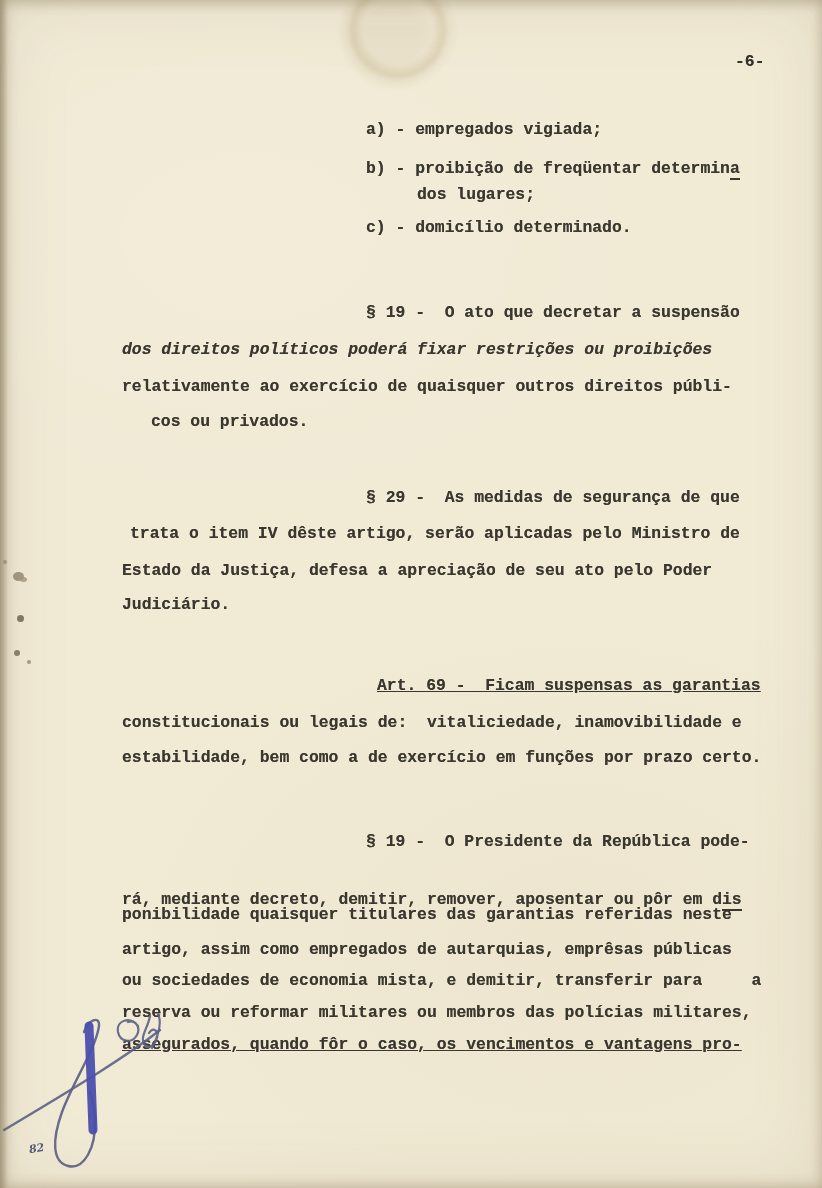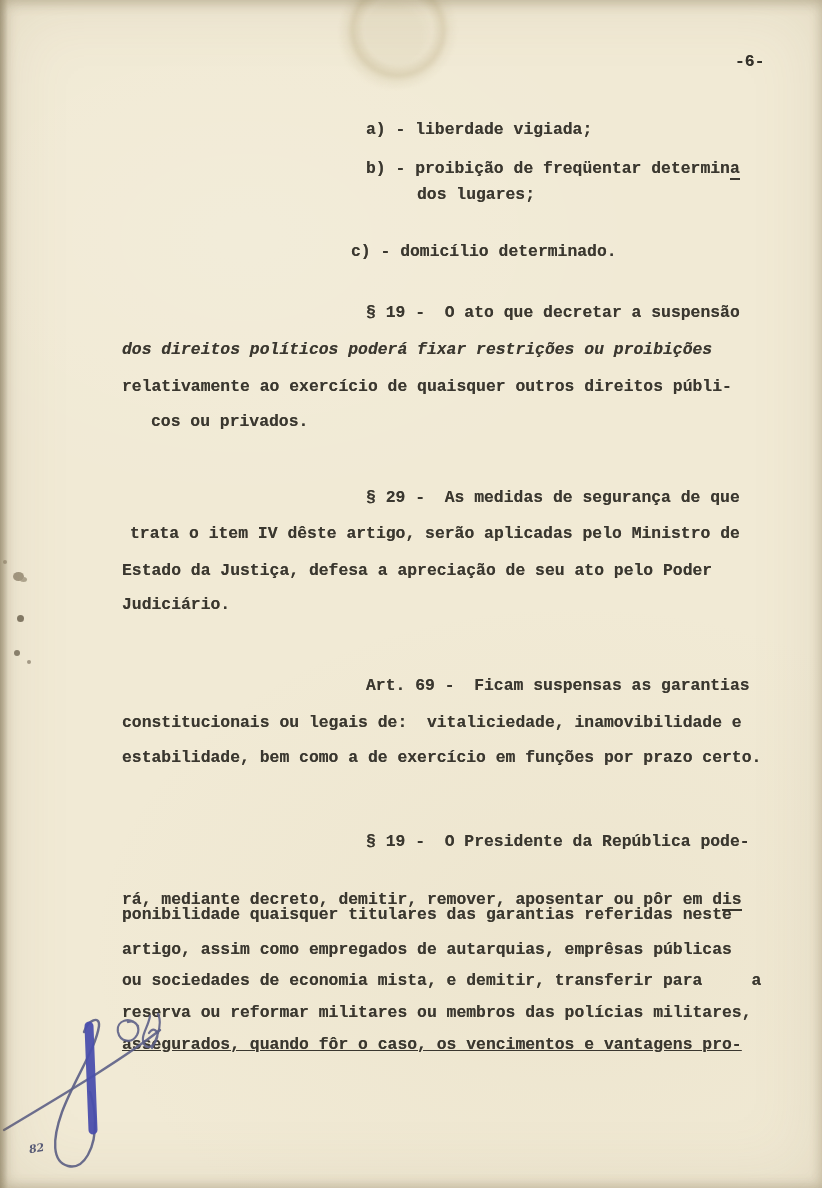--- a/index.html
+++ b/index.html
@@ -51,33 +51,33 @@
 </head>
 <body>
 
 <div class="page">
 
   <div class="emboss-seal"></div>
 
   <div class="page-number">-6-</div>
 
   <div id="text-layer">
-      <div class="line" style="top: 118px; left: 366px;"><span>a) - liberdade vigiada;</span></div>
+      <div class="line" style="top: 118px; left: 366px;"><span>a) - empregados vigiada;</span></div>
       <div class="line" style="top: 157px; left: 366px;"><span>b) - proibição de freqüentar determin</span><u>a</u></div>
       <div class="line" style="top: 183px; left: 417px;"><span>dos lugares;</span></div>
-      <div class="line" style="top: 216px; left: 351px; margin-top: 24px;"><span>c) - domicílio determinado.</span></div>
+      <div class="line" style="top: 216px; left: 366px;"><span>c) - domicílio determinado.</span></div>
       <div class="line" style="top: 301px; left: 366px;"><span>§ 19 -  O ato que decretar a suspensão</span></div>
       <div class="line" style="top: 338px; left: 122px; font-style: italic;"><span>dos direitos políticos poderá fixar restrições ou proibições</span></div>
       <div class="line" style="top: 375px; left: 122px;"><span>relativamente ao exercício de quaisquer outros direitos públi-</span></div>
       <div class="line" style="top: 410px; left: 118px; margin-left: 33px;"><span>cos ou privados.</span></div>
       <div class="line" style="top: 486px; left: 366px;"><span>§ 29 -  As medidas de segurança de que</span></div>
       <div class="line" style="top: 522px; left: 122px; margin-left: 8px;"><span>trata o item IV dêste artigo, serão aplicadas pelo Ministro de</span></div>
       <div class="line" style="top: 559px; left: 122px;"><span>Estado da Justiça, defesa a apreciação de seu ato pelo Poder</span></div>
       <div class="line" style="top: 593px; left: 122px;"><span>Judiciário.</span></div>
-      <div class="line" style="top: 674px; left: 366px;"><span>Art. 69 -  Ficam suspensas as garantias</span></div>
+      <div class="line" style="top: 674px; left: 377px; text-decoration: underline;"><span>Art. 69 -  Ficam suspensas as garantias</span></div>
       <div class="line" style="top: 711px; left: 122px;"><span>constitucionais ou legais de:  vitaliciedade, inamovibilidade e</span></div>
       <div class="line" style="top: 746px; left: 122px;"><span>estabilidade, bem como a de exercício em funções por prazo certo.</span></div>
       <div class="line" style="top: 830px; left: 366px;"><span>§ 19 -  O Presidente da República pode-</span></div>
       <div class="line" style="top: 888px; left: 122px;"><span>rá, mediante decreto, demitir, remover, aposentar ou pôr em d</span><u>is</u></div>
       <div class="line" style="top: 903px; left: 122px;"><span>ponibilidade quaisquer titulares das garantias referidas neste</span></div>
       <div class="line" style="top: 938px; left: 122px;"><span>artigo, assim como empregados de autarquias, emprêsas públicas</span></div>
       <div class="line" style="top: 969px; left: 122px;"><span>ou sociedades de economia mista, e demitir, transferir para     a</span></div>
       <div class="line" style="top: 1001px; left: 122px;"><span>reserva ou reformar militares ou membros das polícias militares,</span></div>
       <div class="line" style="top: 1033px; left: 122px; text-decoration: underline;"><span>assegurados, quando fôr o caso, os vencimentos e vantagens pro-</span></div>
     </div>

